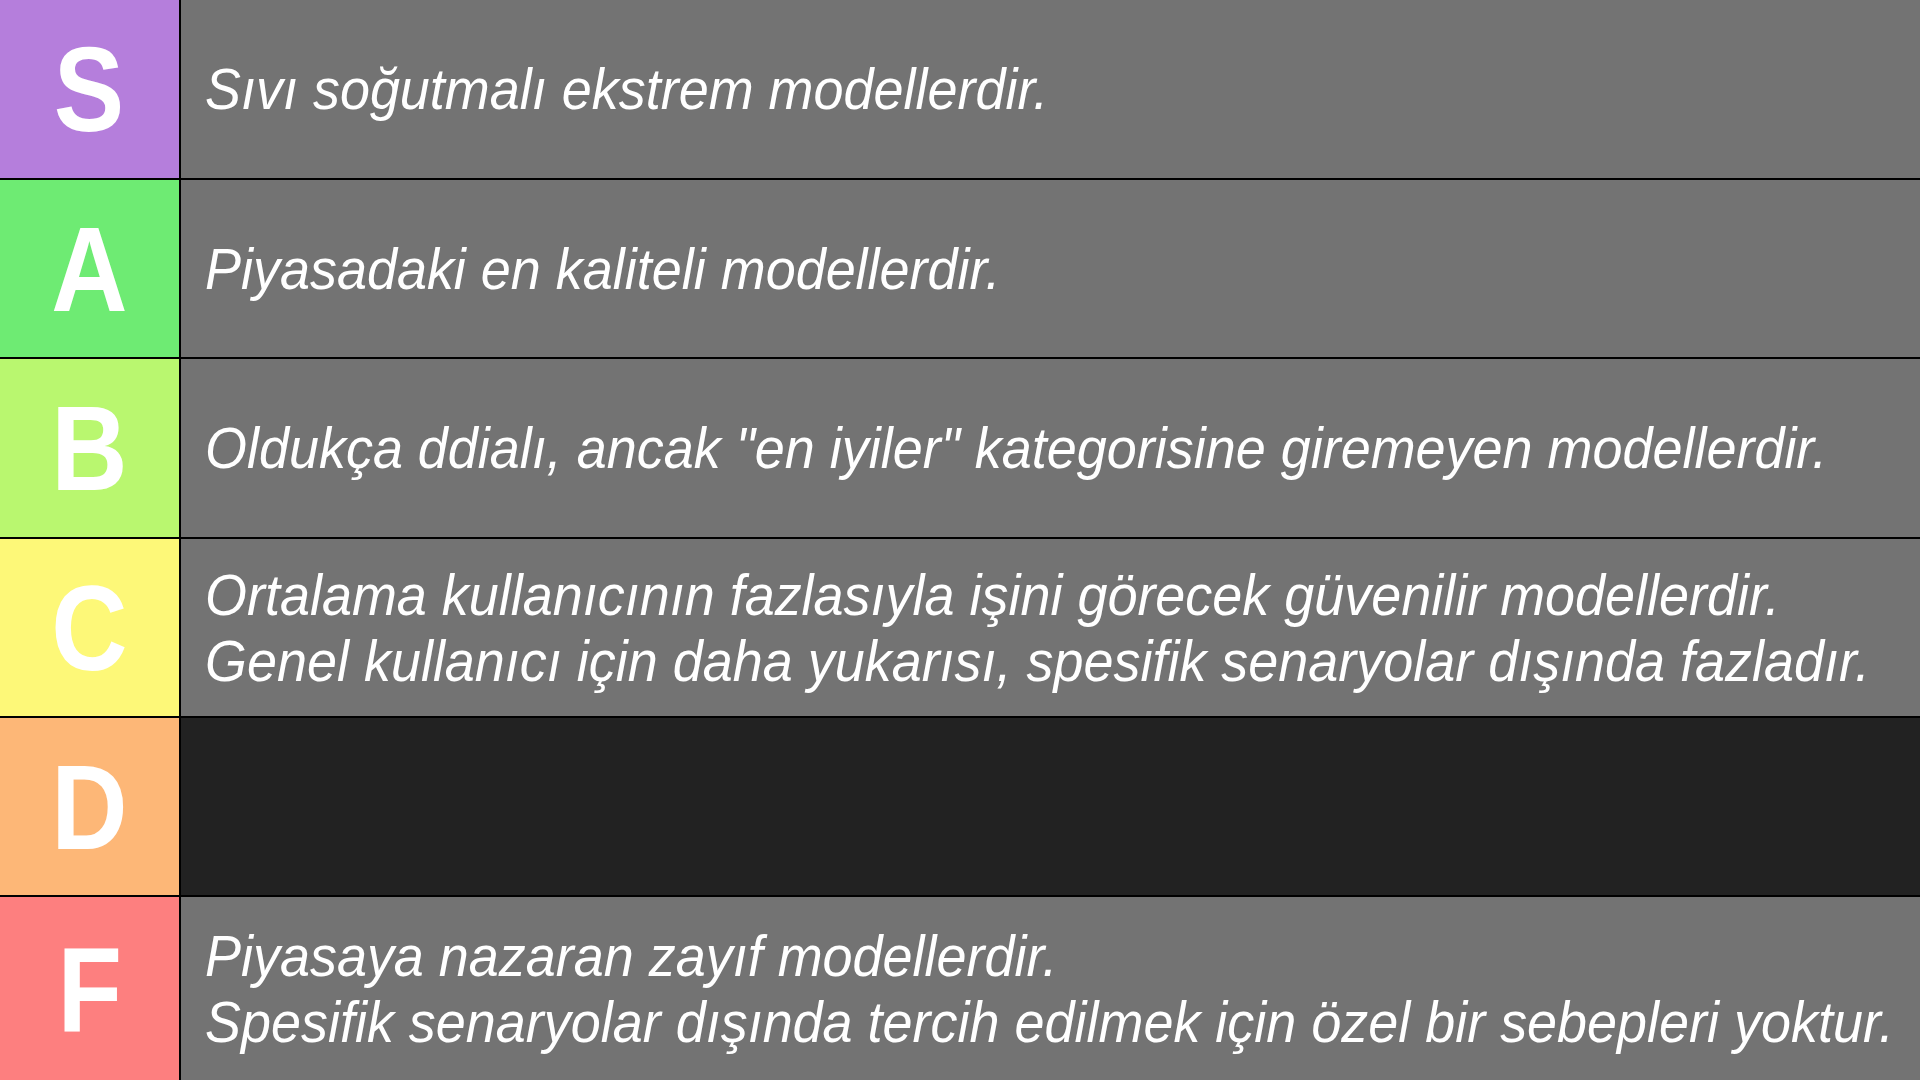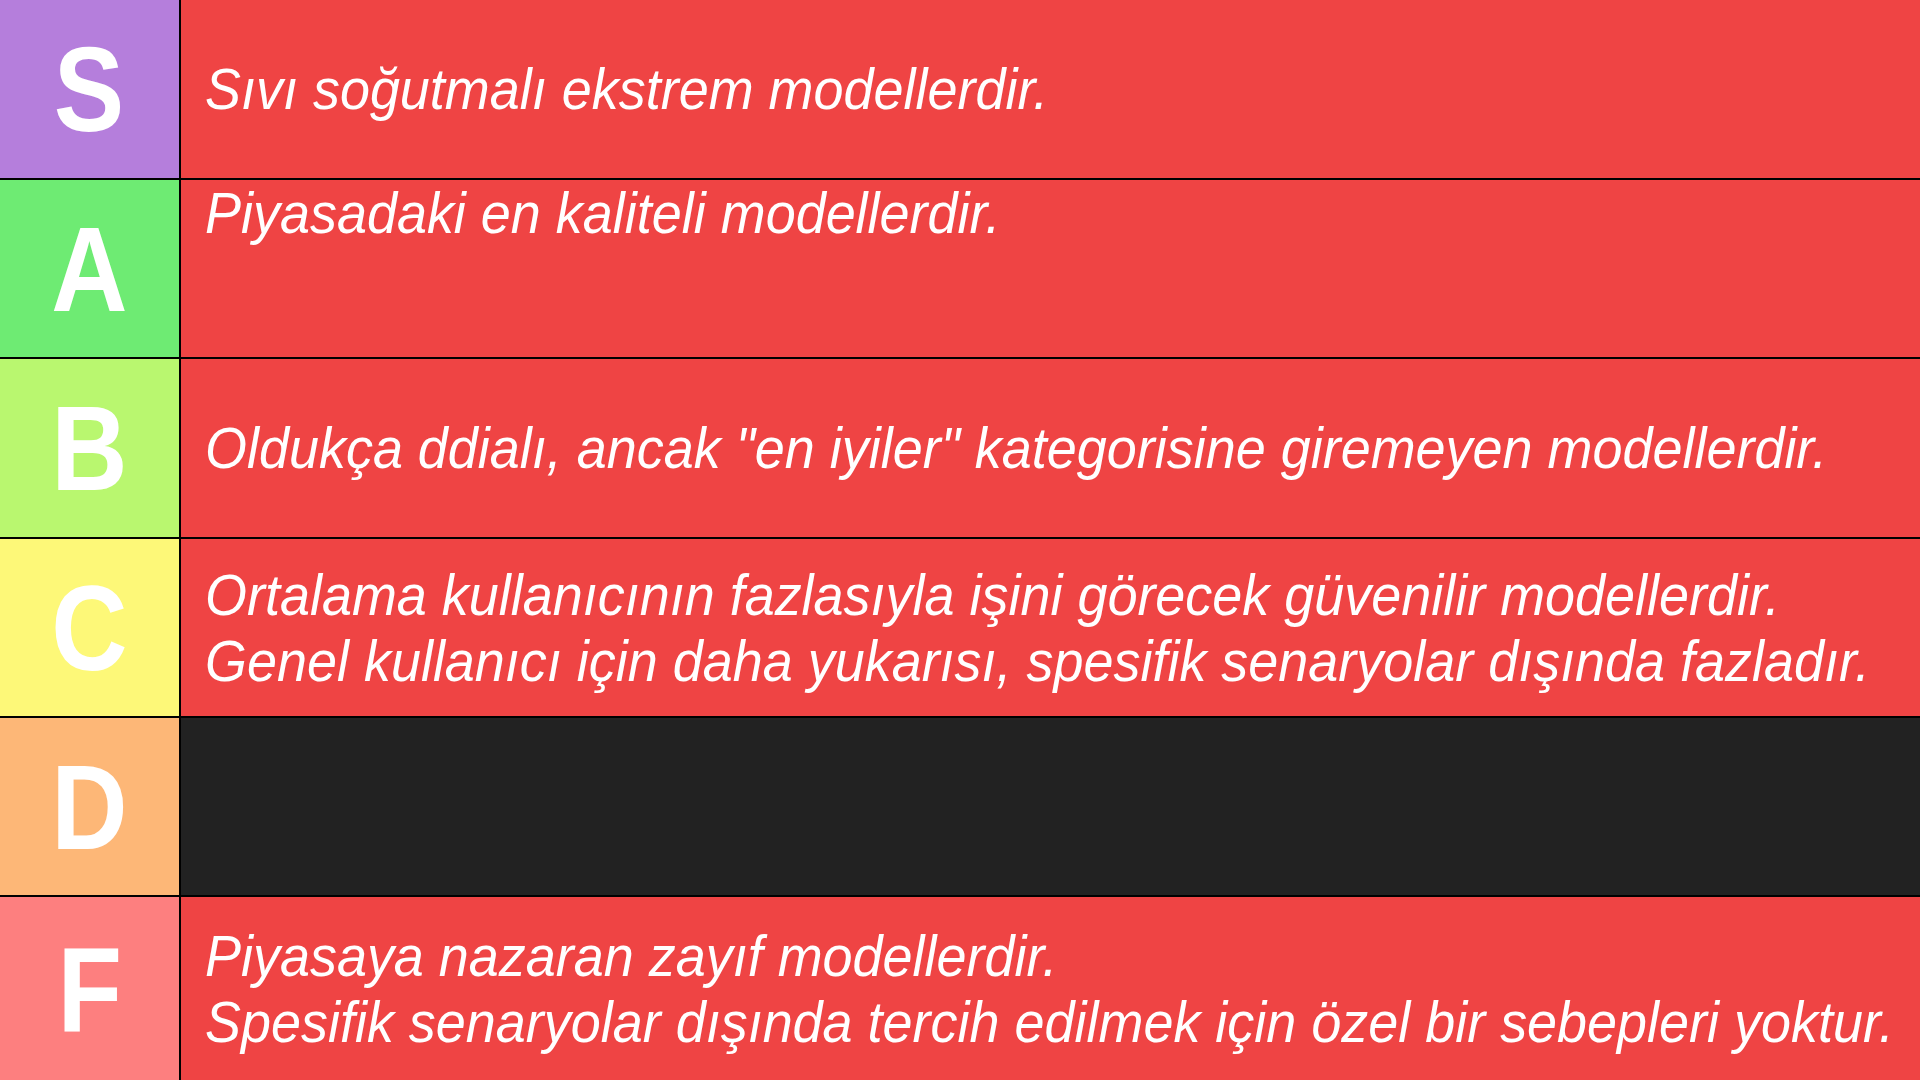--- a/index.html
+++ b/index.html
@@ -68,21 +68,21 @@
   }
 
   .tier-body {
     flex: 1 1 auto;
     display: flex;
     flex-direction: column;
     justify-content: center;
     padding-left: 24px;
     padding-right: 10px;
     box-sizing: border-box;
-    background: #ef4444;
+    background: #737373;
   }
 
   .tier-text-line {
     color: #ffffff;
     font-family: "Liberation Sans Narrow", "Liberation Sans", sans-serif;
     font-style: italic;
     font-weight: normal;
     white-space: nowrap;
     transform-origin: left center;
   }
@@ -95,21 +95,21 @@
   }
   
   .size-sm .tier-text-line {
     font-size: 36px;
     line-height: 46px;
     transform: scaleX(0.95);
   }
 
   
   .row-s .tier-body { justify-content: center; }
-  .row-a .tier-body { justify-content: flex-start; }
+  .row-a .tier-body { justify-content: center; }
 </style>
 </head>
 <body style="background: rgb(34, 34, 34);">
 
 <div id="tier-list">
 
   <div class="tier-row row-s size-lg">
     <div class="tier-label" style="background: rgb(181, 126, 220);">
       <span class="tier-label-text">S</span>
     </div>

